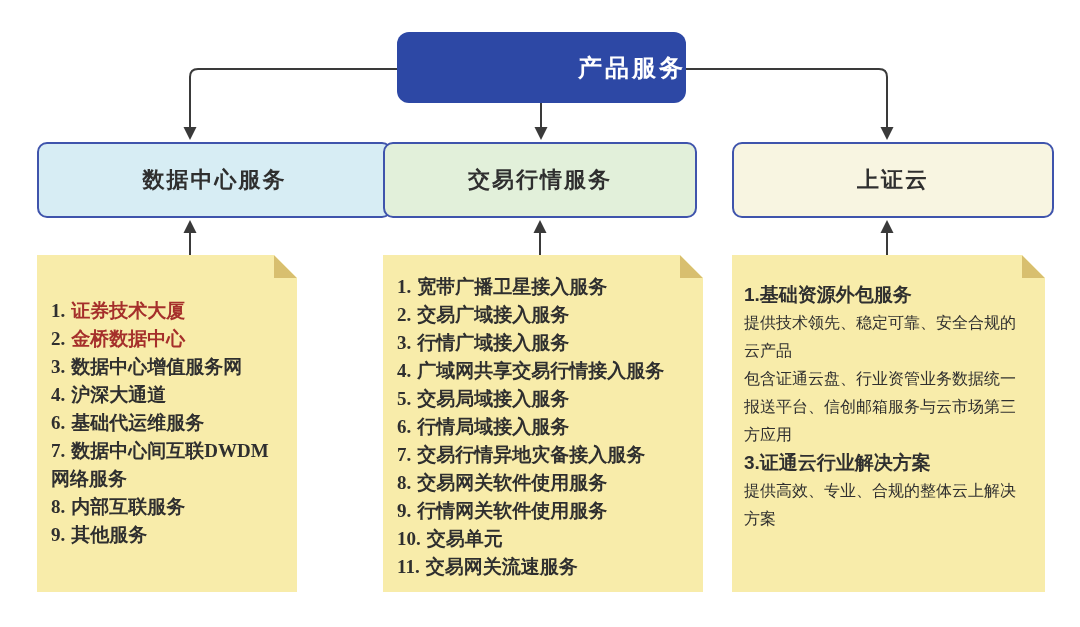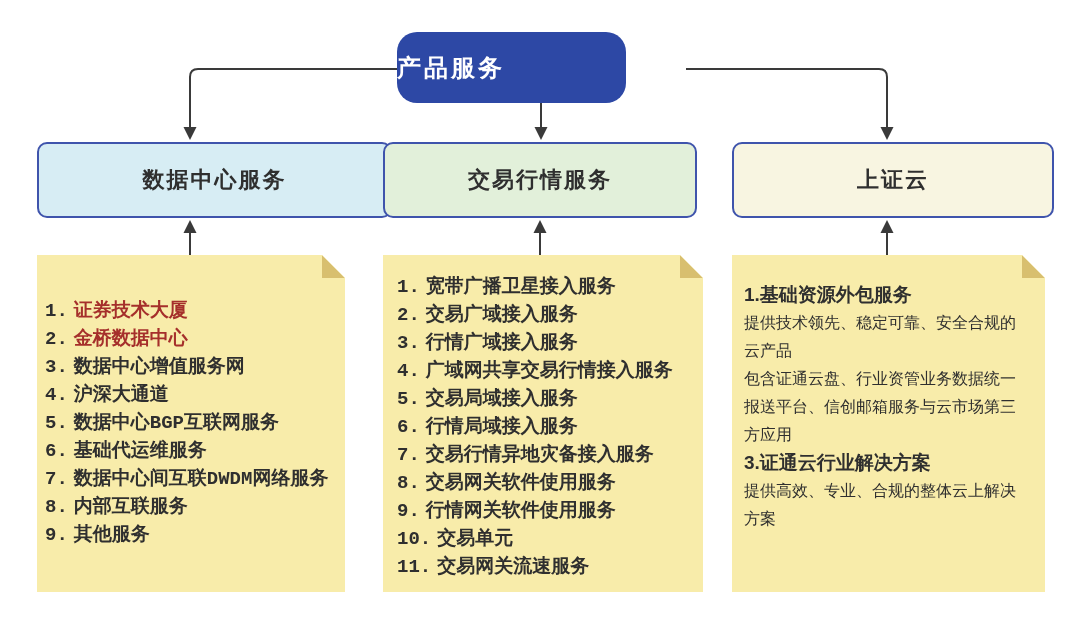--- a/index.html
+++ b/index.html
@@ -17,23 +17,23 @@
   html,body{margin:0;padding:0;background:#fff;}
   .canvas{
     position:relative;width:1080px;height:627px;background:#ffffff;overflow:hidden;
     font-family:"Liberation Serif","DejaVu Serif",serif;color:var(--text_dark);
   }
   .connectors{position:absolute;left:0;top:0;width:1080px;height:627px;pointer-events:none;}
   .connectors path{stroke:var(--line_color);stroke-width:2;fill:none;}
   .connectors polygon{fill:var(--line_color);stroke:none;}
 
   .root-node{
-    position:absolute;left:397px;top:32px;width:229px;height:71px;
-    background:var(--root_fill);border-radius:20px;
-    display:flex;align-items:center;justify-content:flex-start;
+    position:absolute;left:397px;top:32px;width:289px;height:71px;
+    background:var(--root_fill);border-radius:12px;
+    display:flex;align-items:center;justify-content:flex-end;
   }
   .root-node .label{color:#ffffff;font-size:24px;font-weight:bold;letter-spacing:3px;}
 
   .branch-box{
     position:absolute;top:142px;height:76px;box-sizing:border-box;
     border:2px solid var(--branch_border);border-radius:10px;
     display:flex;align-items:center;justify-content:center;
   }
   .branch-box .label{font-size:22px;font-weight:bold;letter-spacing:2px;color:var(--text_dark);}
   .box1{left:37px;width:355px;background:var(--branch1_fill);}
@@ -43,25 +43,25 @@
   .note{
     position:absolute;top:255px;height:337px;box-sizing:border-box;
     background:var(--note_fill);
     clip-path:polygon(0 0, calc(100% - 23px) 0, 100% 23px, 100% 100%, 0 100%);
   }
   .note .fold{
     position:absolute;top:0;right:0;width:23px;height:23px;
     background:var(--fold_fill);
     clip-path:polygon(0 0, 100% 100%, 0 100%);
   }
-  .note1{left:37px;width:308px;padding:42px 14px 0 8px;}
+  .note1{left:37px;width:260px;padding:42px 14px 0 14px;}
   .note2{left:383px;width:320px;padding:18px 14px 0 14px;}
   .note3{left:732px;width:313px;padding:26px 16px 0 12px;font-family:"Liberation Sans","DejaVu Sans",sans-serif;}
 
-  .li{font-size:19px;line-height:28px;font-weight:bold;color:var(--text_dark);font-family:Liberation Mono, monospace;}
+  .li{font-size:19px;line-height:28px;font-weight:bold;color:var(--text_dark);}
   .li .num{margin-right:6px;}
   .li .txt.hl{color:var(--highlight_red);}
 
   .sec-heading{font-size:19px;line-height:28px;font-weight:bold;color:var(--text_dark);}
   .sec-body{font-size:16px;line-height:28px;font-weight:normal;color:var(--text_dark);}
 </style>
 </head>
 <body>
 
 <div class="canvas">
@@ -94,21 +94,20 @@
   <div class="branch-box box3">
     <span class="label">上证云</span>
   </div>
 
   <div class="note note1">
     <div class="fold"></div>
     <div class="li"><span class="num">1.</span><span class="txt hl">证券技术大厦</span></div>
     <div class="li"><span class="num">2.</span><span class="txt hl">金桥数据中心</span></div>
     <div class="li"><span class="num">3.</span><span class="txt">数据中心增值服务网</span></div>
     <div class="li"><span class="num">4.</span><span class="txt">沪深大通道</span></div>
-    <div class="li"><span class="num">5.</span><span class="txt">数据中心BGP互联网服务</span></div>
     <div class="li"><span class="num">6.</span><span class="txt">基础代运维服务</span></div>
     <div class="li"><span class="num">7.</span><span class="txt">数据中心间互联DWDM网络服务</span></div>
     <div class="li"><span class="num">8.</span><span class="txt">内部互联服务</span></div>
     <div class="li"><span class="num">9.</span><span class="txt">其他服务</span></div>
   </div>
 
   <div class="note note2">
     <div class="fold"></div>
     <div class="li"><span class="num">1.</span><span class="txt">宽带广播卫星接入服务</span></div>
     <div class="li"><span class="num">2.</span><span class="txt">交易广域接入服务</span></div>

